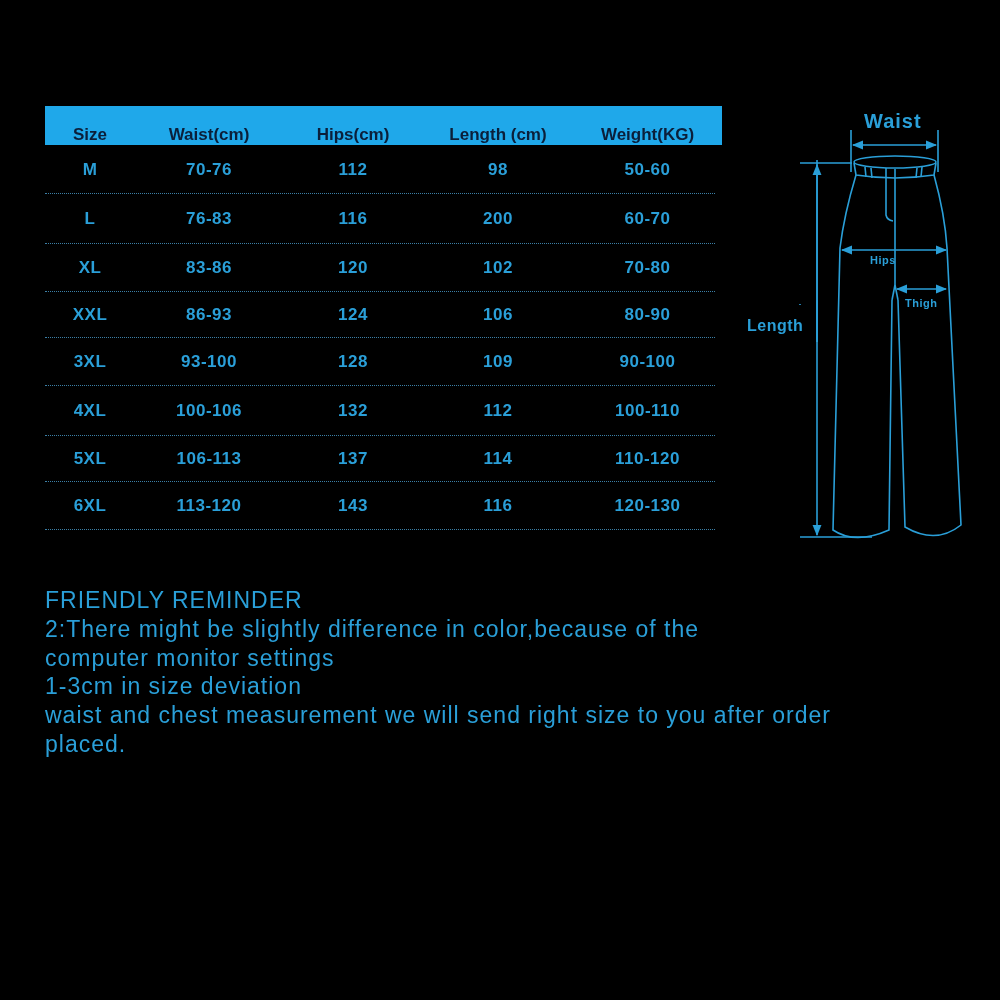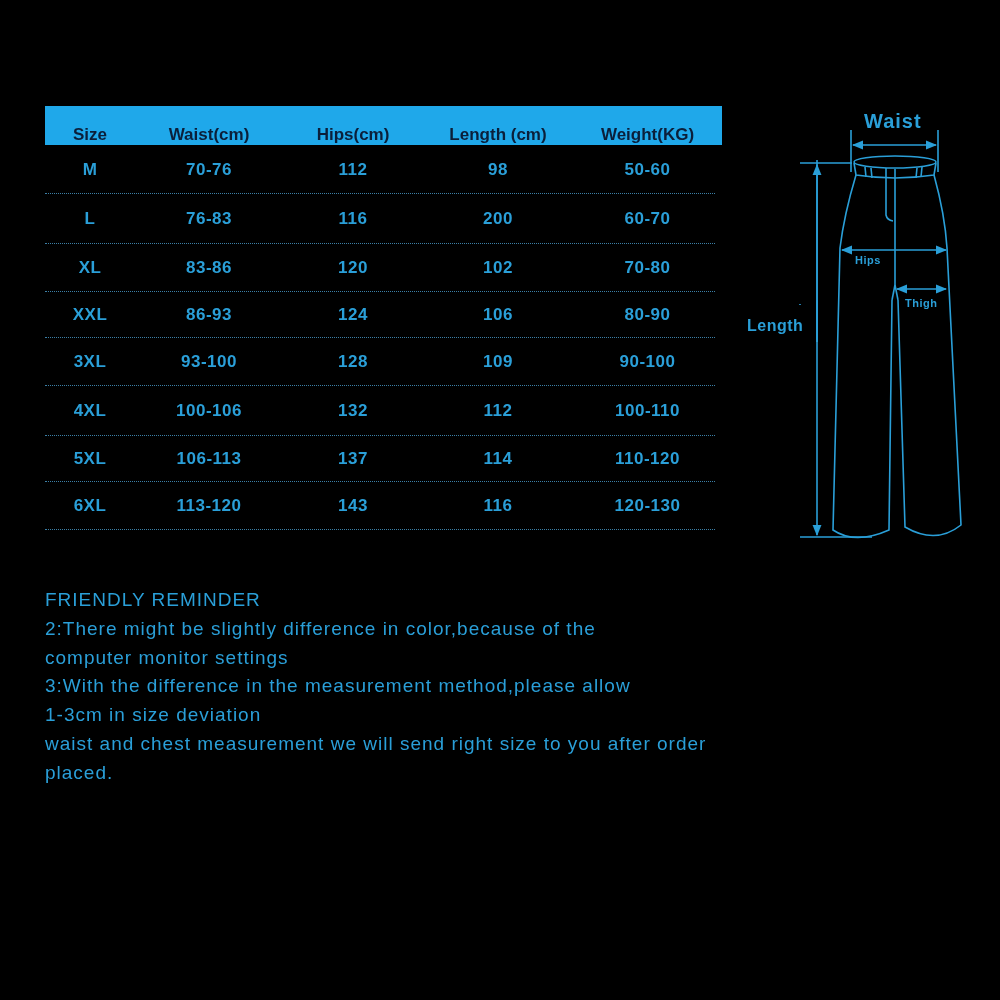--- a/index.html
+++ b/index.html
@@ -10,21 +10,21 @@
     .row { position: relative; display: flex; align-items: center; }
     .row .cell { color: #2a9fd8; font-weight: bold; font-size: 17px; text-align: center; letter-spacing: 0.5px; }
     .row::after { content: ""; position: absolute; left: 0; right: 7px; bottom: 0; height: 0; border-bottom: 1px dotted #3b7fa6; }
     .c0 { width: 90px; }
     .c1 { width: 148px; }
     .c2 { width: 140px; }
     .c3 { width: 150px; }
     .c4 { width: 149px; }
     .diagram { position: absolute; left: 740px; top: 100px; width: 240px; height: 450px; }
     .diagram svg { display: block; }
-    .reminder { position: absolute; left: 45px; top: 586px; width: 940px; color: #2a9fd8; font-size: 19px; line-height: 28.8px; letter-spacing: 1px; }
+    .reminder { position: absolute; left: 45px; top: 586px; width: 940px; color: #2a9fd8; font-size: 23px; line-height: 28.8px; letter-spacing: 1px; }
     .reminder div { white-space: nowrap; }
   </style>
 </head>
 <body>
 
 <div class="size-table">
   <div class="thead">
     <div class="cell c0">Size</div>
     <div class="cell c1">Waist(cm)</div>
     <div class="cell c2">Hips(cm)</div>
@@ -136,26 +136,25 @@
       <line x1="817" y1="160" x2="817" y2="302"></line>
       <line x1="817" y1="302" x2="817" y2="535" marker-end="url(#arr)"></line>
       <line x1="800" y1="537" x2="872" y2="537"></line>
 
       <line x1="842" y1="250" x2="946" y2="250" marker-start="url(#arr)" marker-end="url(#arr)"></line>
 
       <line x1="897" y1="289" x2="946" y2="289" marker-start="url(#arr)" marker-end="url(#arr)"></line>
     </g>
   </svg>
   <div style="position:absolute;left:124px;top:10px;color:#2a9fd8;font-weight:bold;font-size:20px;letter-spacing:1px;">Waist</div>
-  <div style="position:absolute;left:115px;top:154px;color:#2a9fd8;font-weight:bold;font-size:11px;letter-spacing:0.5px;">Hips</div>
+  <div style="position:absolute;left:130px;top:154px;color:#2a9fd8;font-weight:bold;font-size:11px;letter-spacing:0.5px;">Hips</div>
   <div style="position:absolute;left:165px;top:197px;color:#2a9fd8;font-weight:bold;font-size:11px;letter-spacing:0.5px;">Thigh</div>
   <div style="position:absolute;left:7px;top:217px;color:#2a9fd8;font-weight:bold;font-size:16px;letter-spacing:0.5px;">Length</div>
 </div>
 
 <div class="reminder">
   <div>FRIENDLY REMINDER</div>
   <div>2:There might be slightly difference in color,because of the</div>
   <div>computer monitor settings</div>
-  <div>3:With the difference in the measurement method,please allow</div>
   <div>1-3cm in size deviation</div>
   <div>waist and chest measurement we will send right size to you after order</div>
   <div>placed.</div>
 </div>
 
 </body></html>

